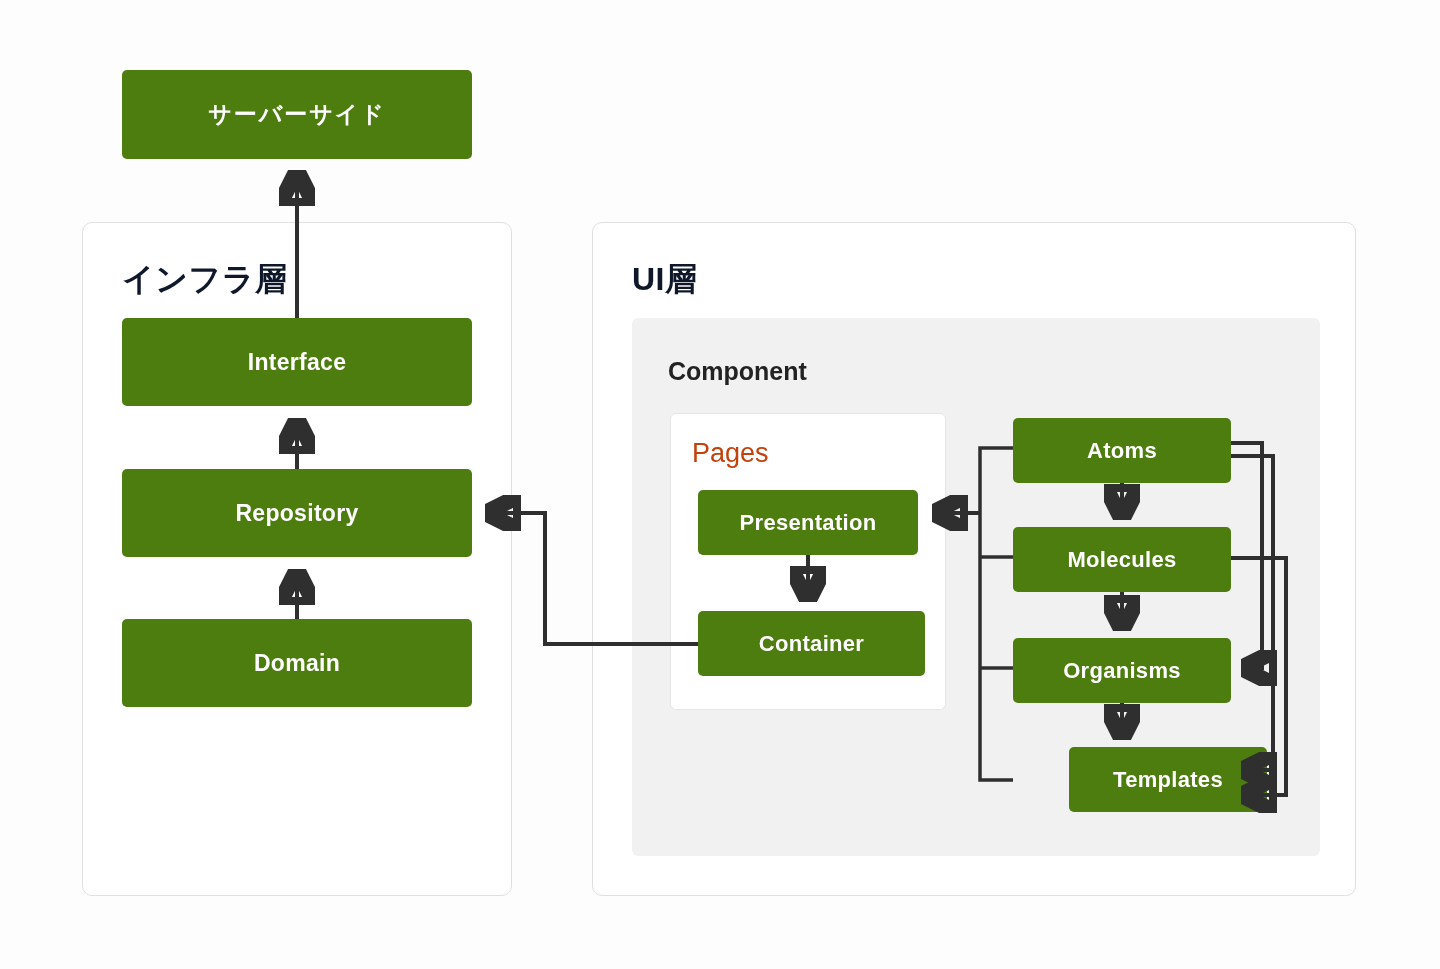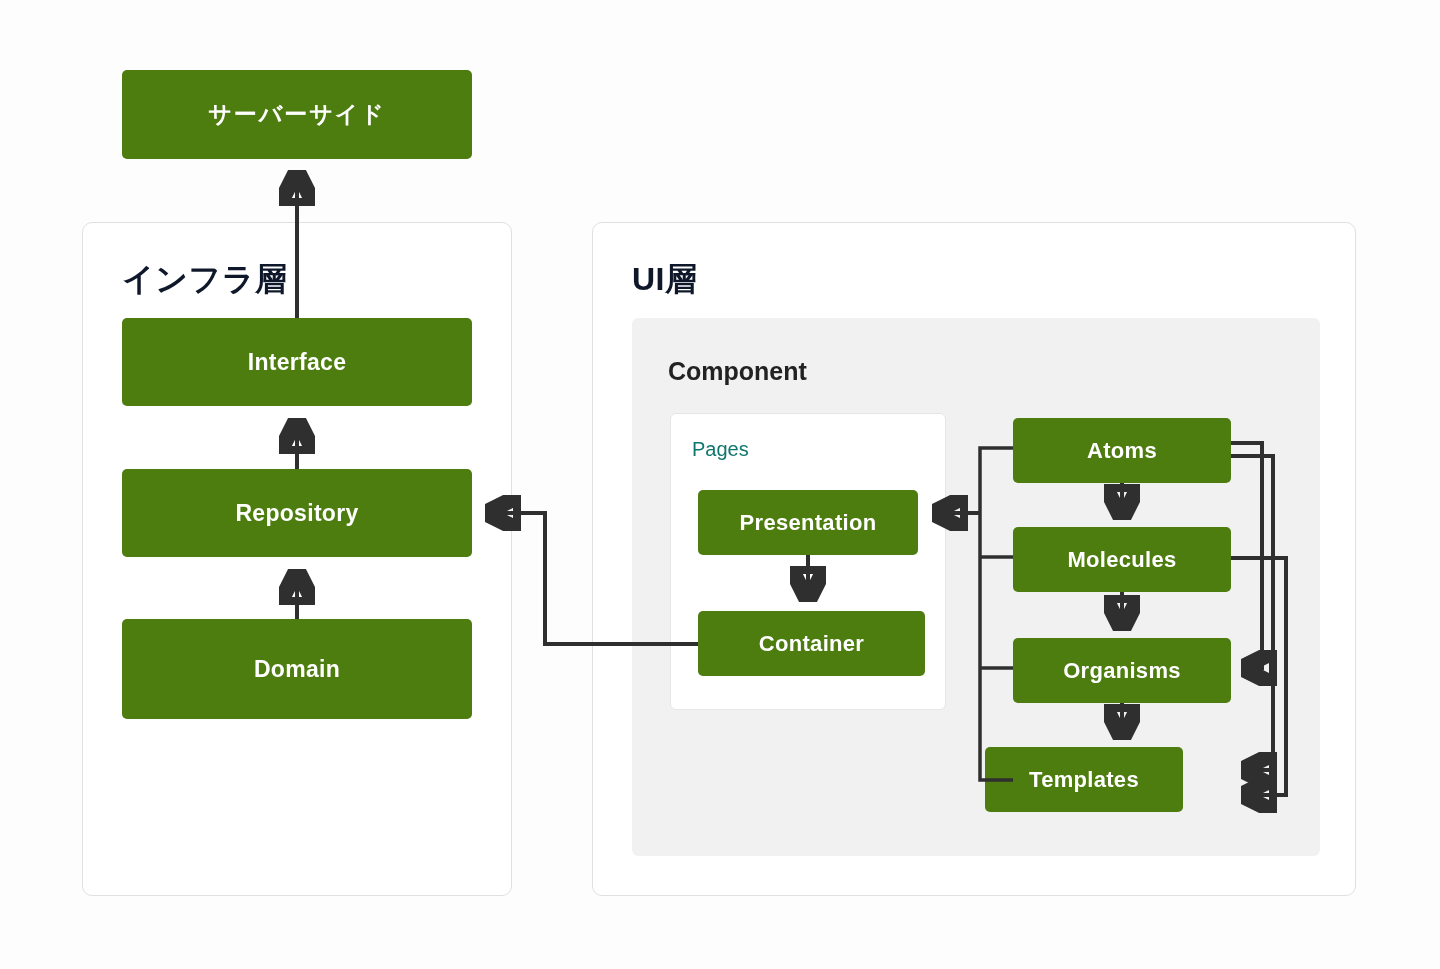--- a/index.html
+++ b/index.html
@@ -53,23 +53,23 @@
   
   .panel-white {
     position: absolute;
     background: #ffffff;
     border: 1px solid #e6e6e6;
     border-radius: 6px;
     box-sizing: border-box;
   }
   .panel-sub-title {
     position: absolute;
-    font-size: 20px;
+    font-size: 27px;
     font-weight: 400;
-    color: #0f766e;
+    color: #c2410c;
     white-space: nowrap;
   }
 
   
   .node {
     position: absolute;
     background: #4d7c0f;
     border-radius: 5px;
     color: #ffffff;
     display: flex;
@@ -111,42 +111,42 @@
 
   <div class="node jp" style="left:122px; top:70px; width:350px; height:89px;">サーバーサイド</div>
 
   <div class="layer-box" style="left:82px; top:222px; width:430px; height:674px;"></div>
   <div class="layer-title" style="left:122px; top:258px;">インフラ層</div>
 
   <div class="node big" style="left:122px; top:318px; width:350px; height:88px;">Interface</div>
 
   <div class="node big" style="left:122px; top:469px; width:350px; height:88px;">Repository</div>
 
-  <div class="node big" style="left:122px; top:619px; width:350px; height:100px;">Domain</div>
+  <div class="node big" style="left:122px; top:619px; width:350px; height:88px;">Domain</div>
 
   <div class="layer-box" style="left:592px; top:222px; width:764px; height:674px;"></div>
   <div class="layer-title" style="left:632px; top:258px;">UI層</div>
 
   <div class="panel-grey" style="left:632px; top:318px; width:688px; height:538px;"></div>
   <div class="panel-title" style="left:668px; top:357px;">Component</div>
 
   <div class="panel-white" style="left:670px; top:413px; width:276px; height:297px;"></div>
   <div class="panel-sub-title" style="left:692px; top:438px;">Pages</div>
 
   <div class="node" style="left:698px; top:490px; width:220px; height:65px;">Presentation</div>
 
   <div class="node" style="left:698px; top:611px; width:227px; height:65px;">Container</div>
 
   <div class="node" style="left:1013px; top:418px; width:218px; height:65px;">Atoms</div>
 
   <div class="node" style="left:1013px; top:527px; width:218px; height:65px;">Molecules</div>
 
   <div class="node" style="left:1013px; top:638px; width:218px; height:65px;">Organisms</div>
 
-  <div class="node" style="left:985px; top:747px; width:198px; height:65px;">Templates</div>
+  <div class="node" style="left:1069px; top:747px; width:198px; height:65px;">Templates</div>
 
   <svg class="wires" viewBox="0 0 1440 969">
     <defs>
       <marker id="arrowhead" markerWidth="9" markerHeight="9" refX="8.5" refY="4.5" orient="auto" markerUnits="strokeWidth">
         <path d="M0,0 L9,4.5 L0,9 z" fill="#2f2f2f" stroke="none"></path>
       </marker>
     </defs>
 
     <line x1="297" y1="318" x2="297" y2="172" marker-end="url(#arrowhead)"></line>
 

